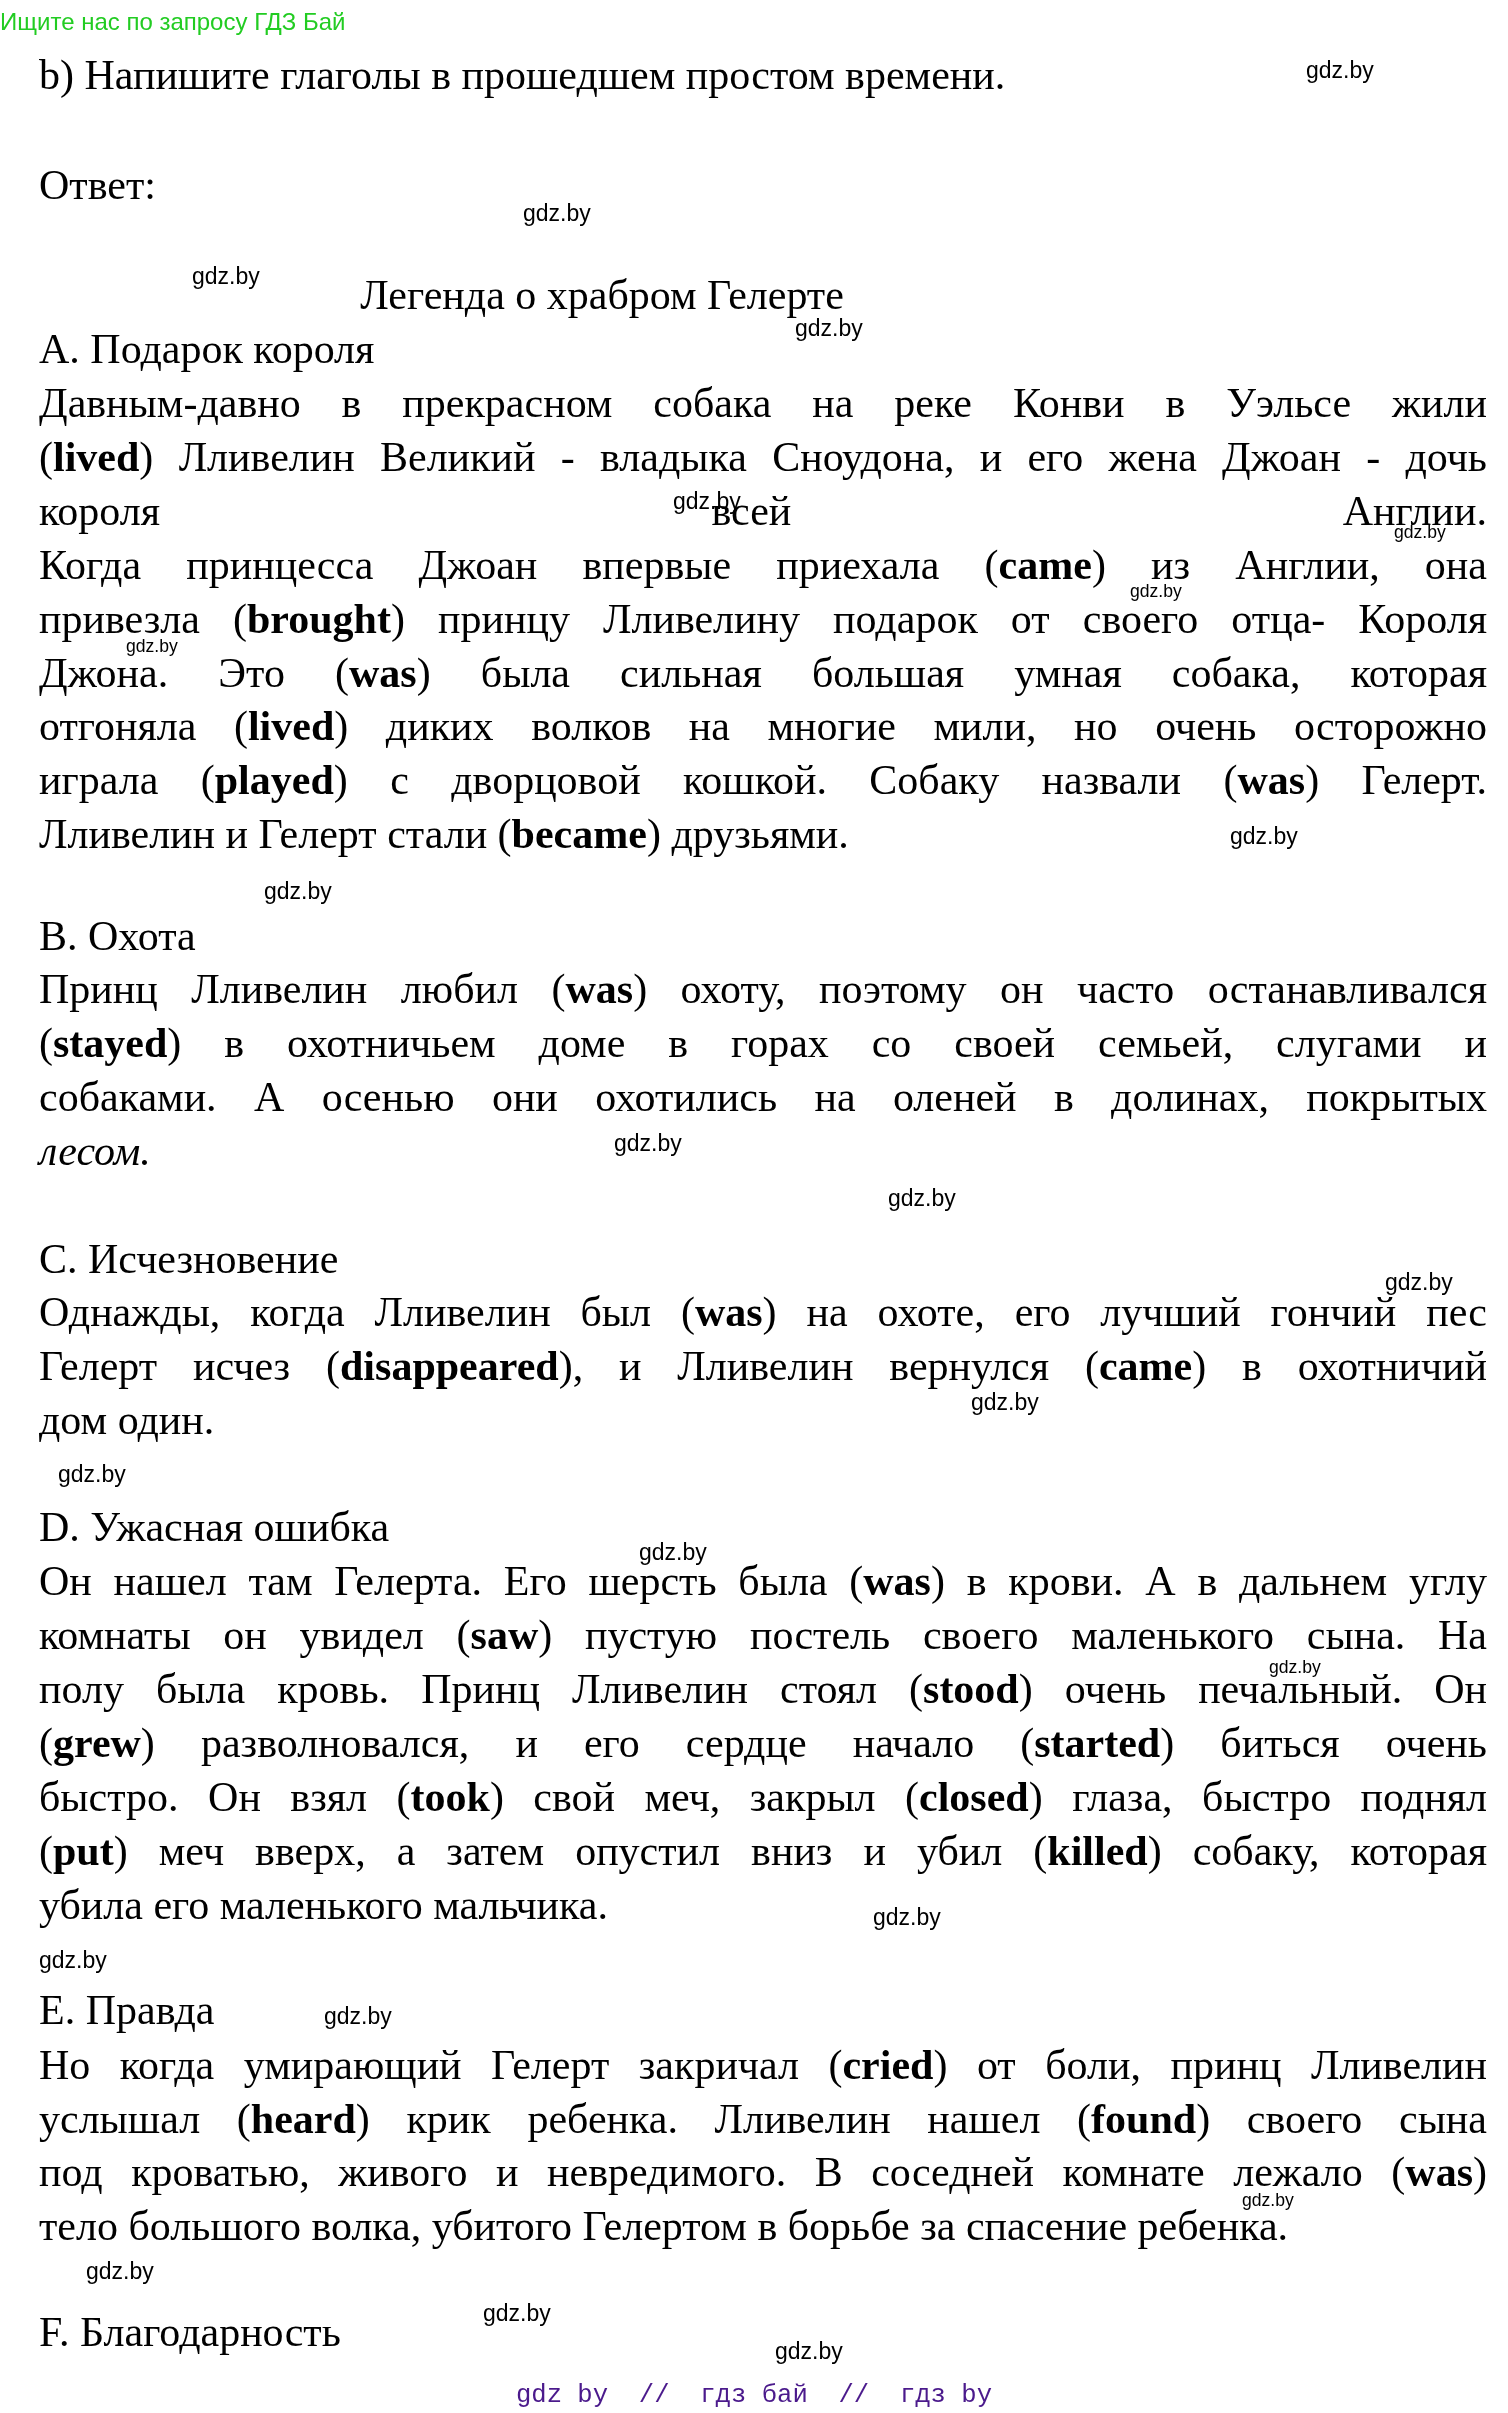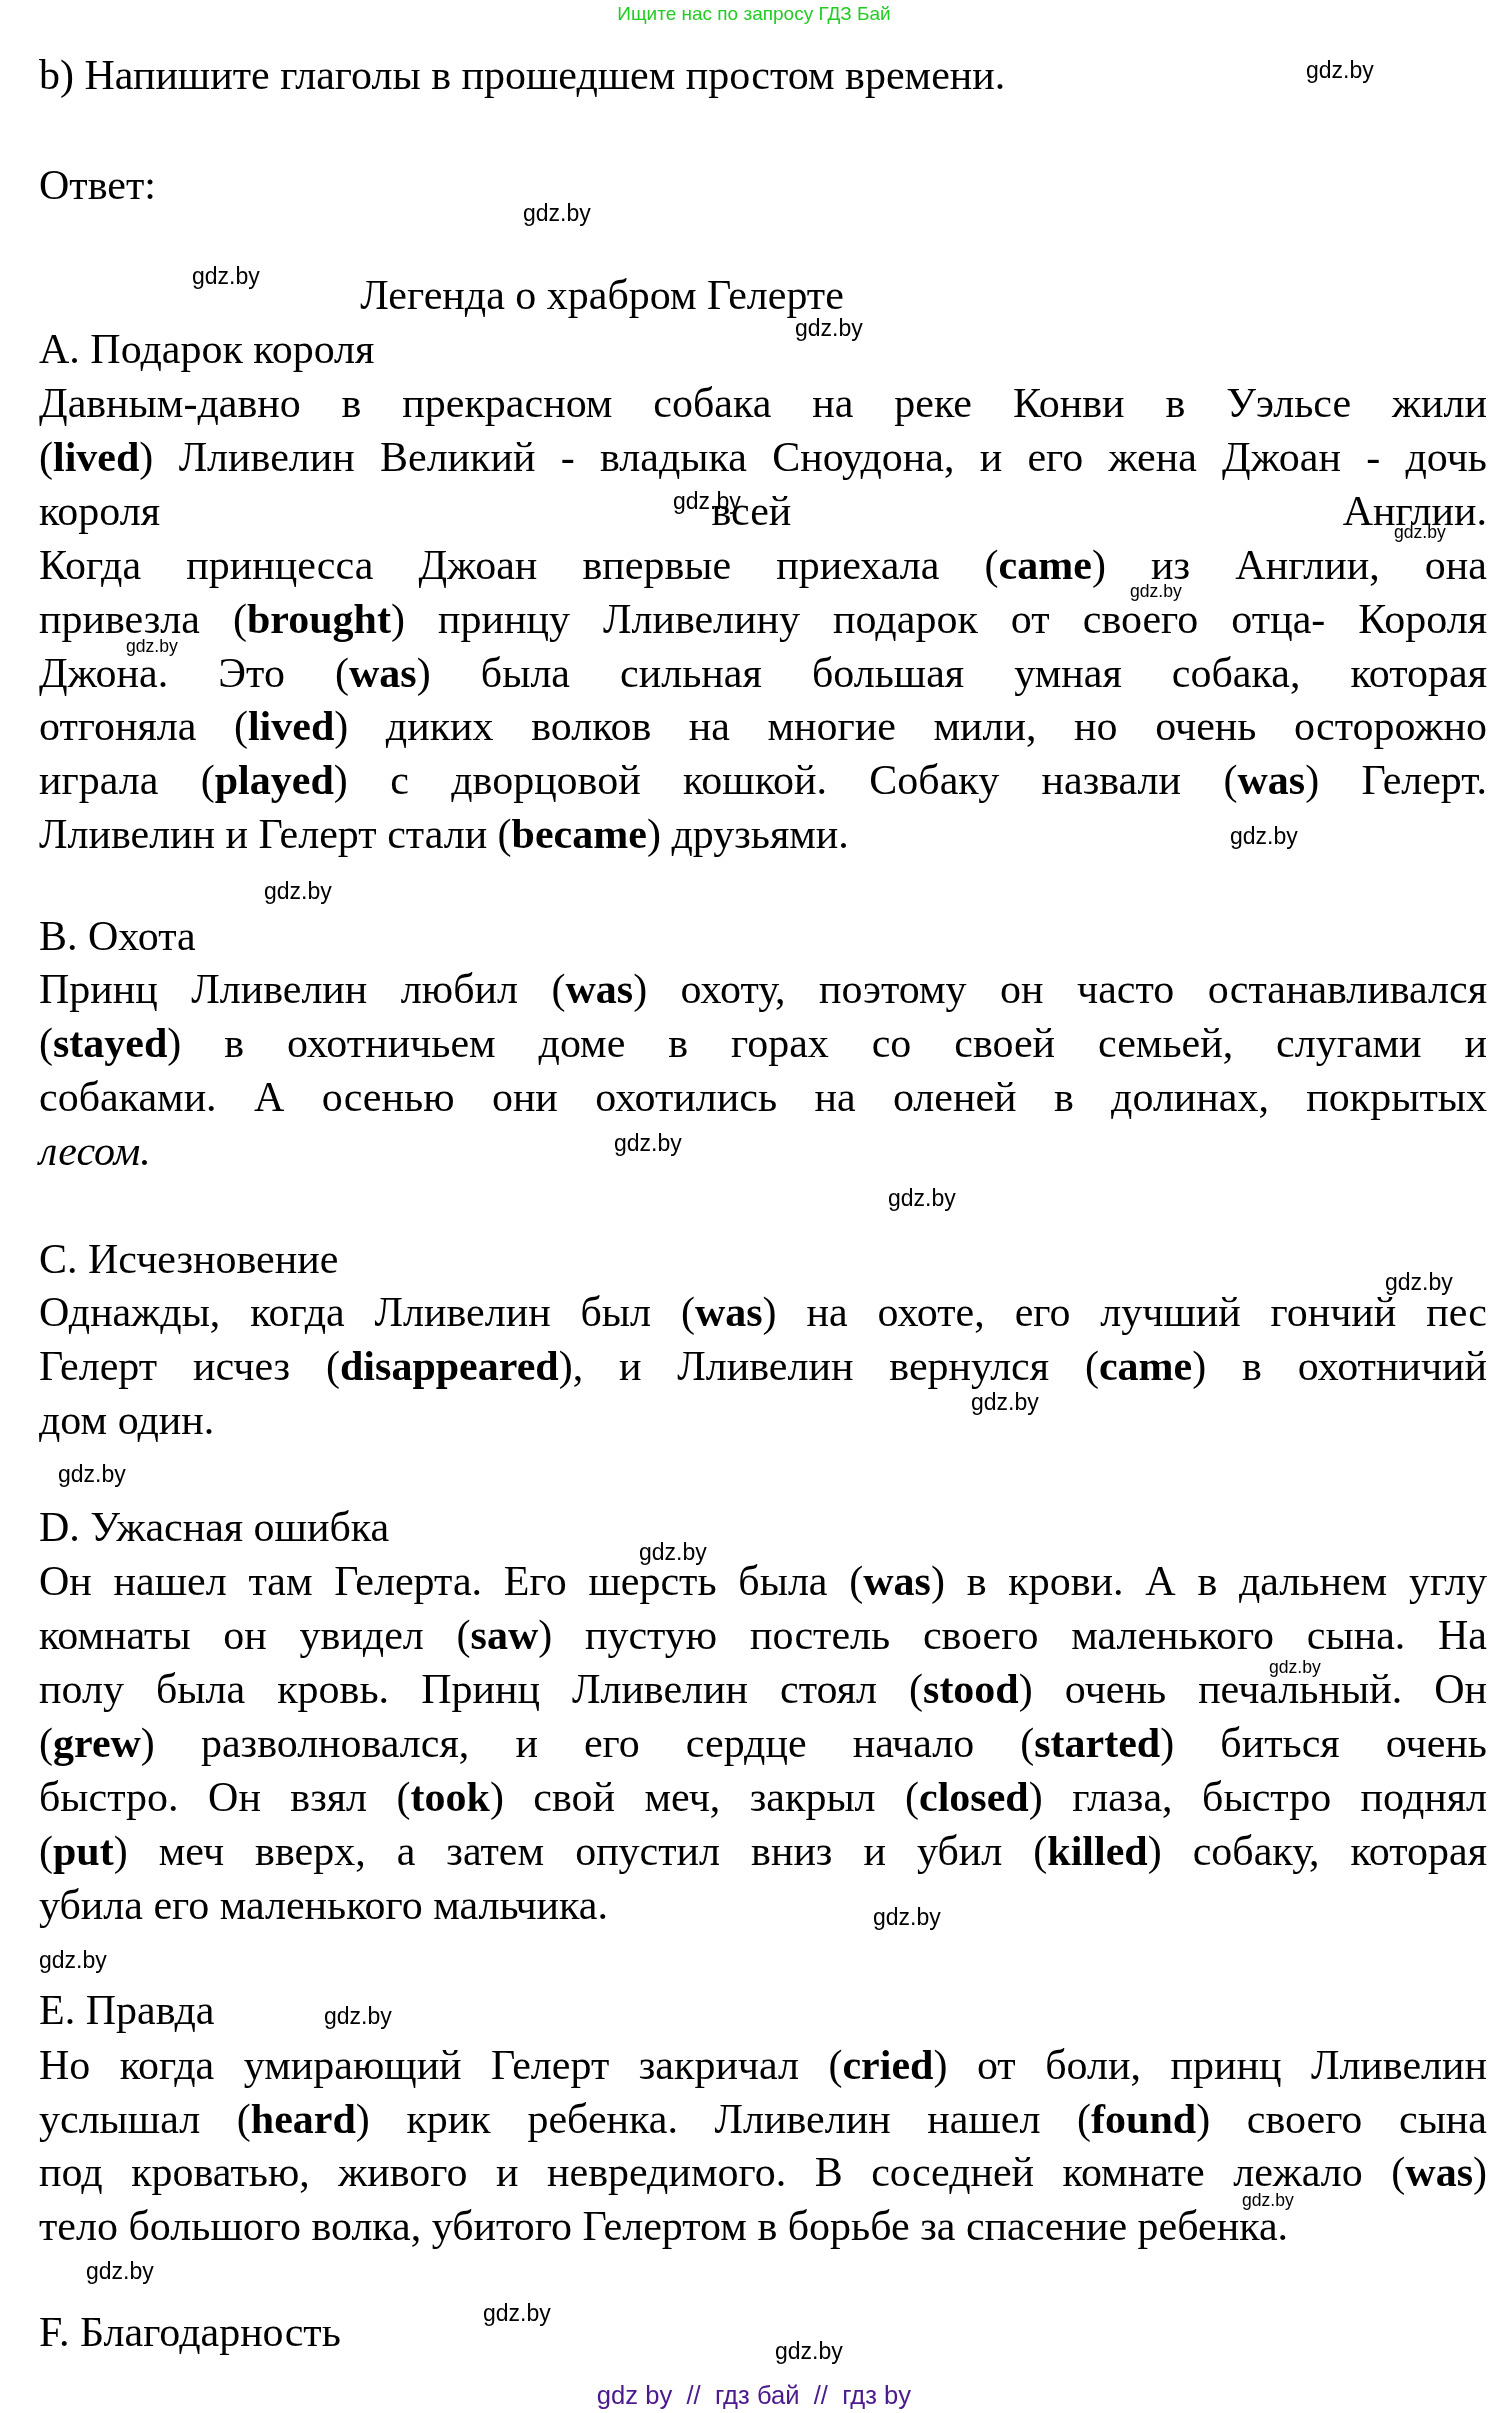--- a/index.html
+++ b/index.html
@@ -1,22 +1,22 @@
 <!DOCTYPE html>
 <html style="font-size:12.8px"><head>
 <meta charset="utf-8">
 <style>
   html, body { margin:0; padding:0; background:#ffffff; }
   body { width:1508px; height:2413px; position:relative; overflow:hidden;
          font-family:"Liberation Serif", "DejaVu Serif", serif; color:#000; }
-  .banner { position:absolute; top:0; left:0; width:1508px; text-align:center;
-            font-family:"Liberation Sans","DejaVu Sans",sans-serif; font-size:19px;
+  .banner { position:absolute; top:8px; left:0; width:1508px; text-align:left;
+            font-family:"Liberation Sans","DejaVu Sans",sans-serif; font-size:24px;
             line-height:27px; color:#22cc22; }
   .footer { position:absolute; top:2381px; left:0; width:1508px; text-align:center;
-            font-family:Liberation Sans, sans-serif; font-size:25.6px;
+            font-family:Liberation Mono, monospace; font-size:25.6px;
             line-height:29px; color:#4b1a8c; white-space:pre; }
   .line { position:absolute; left:39px; width:1448px; font-size:42px; line-height:51px;
           white-space:nowrap; }
   .just { text-align:justify; text-align-last:justify; white-space:normal; height:51px; overflow:hidden; }
   .title { position:absolute; left:0; width:1204px; text-align:center; font-size:42px; line-height:51px; }
   .wm { position:absolute; font-family:"Liberation Sans","DejaVu Sans",sans-serif;
         font-size:23px; line-height:25.6px; color:#000; }
   .wm.small { font-size:17.6px; line-height:19px; }
   b { font-weight:bold; }
 </style>

